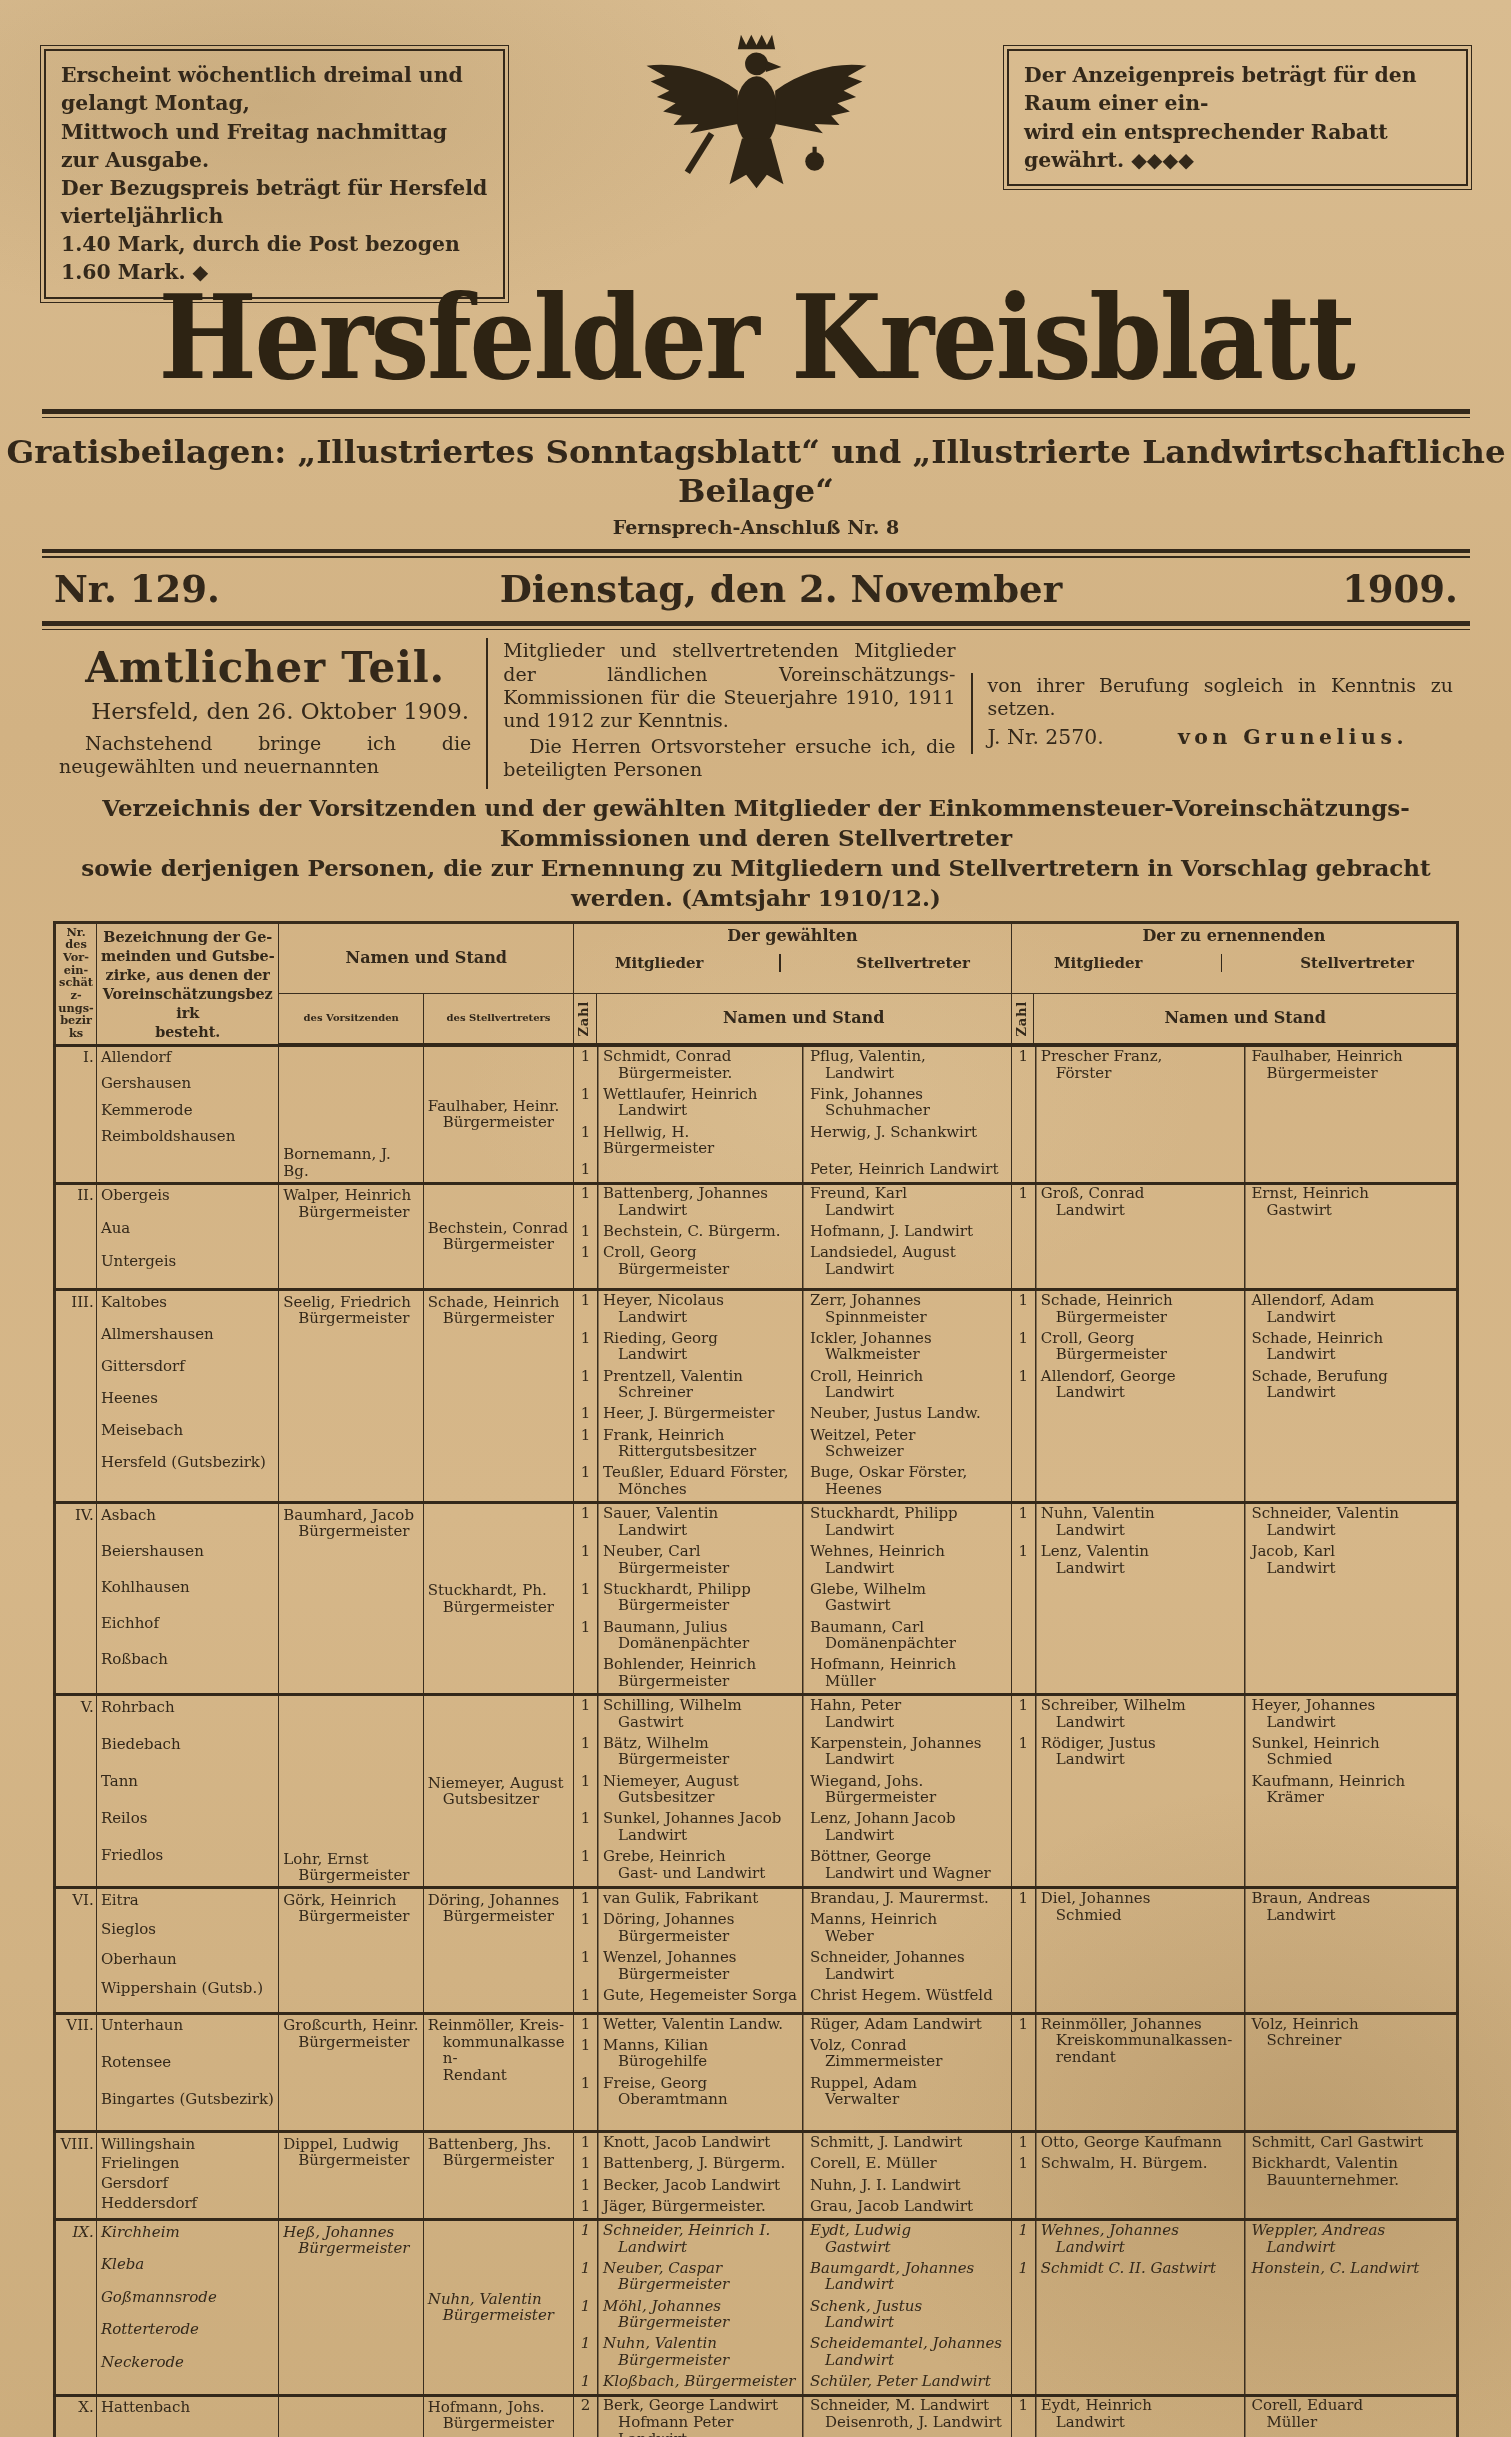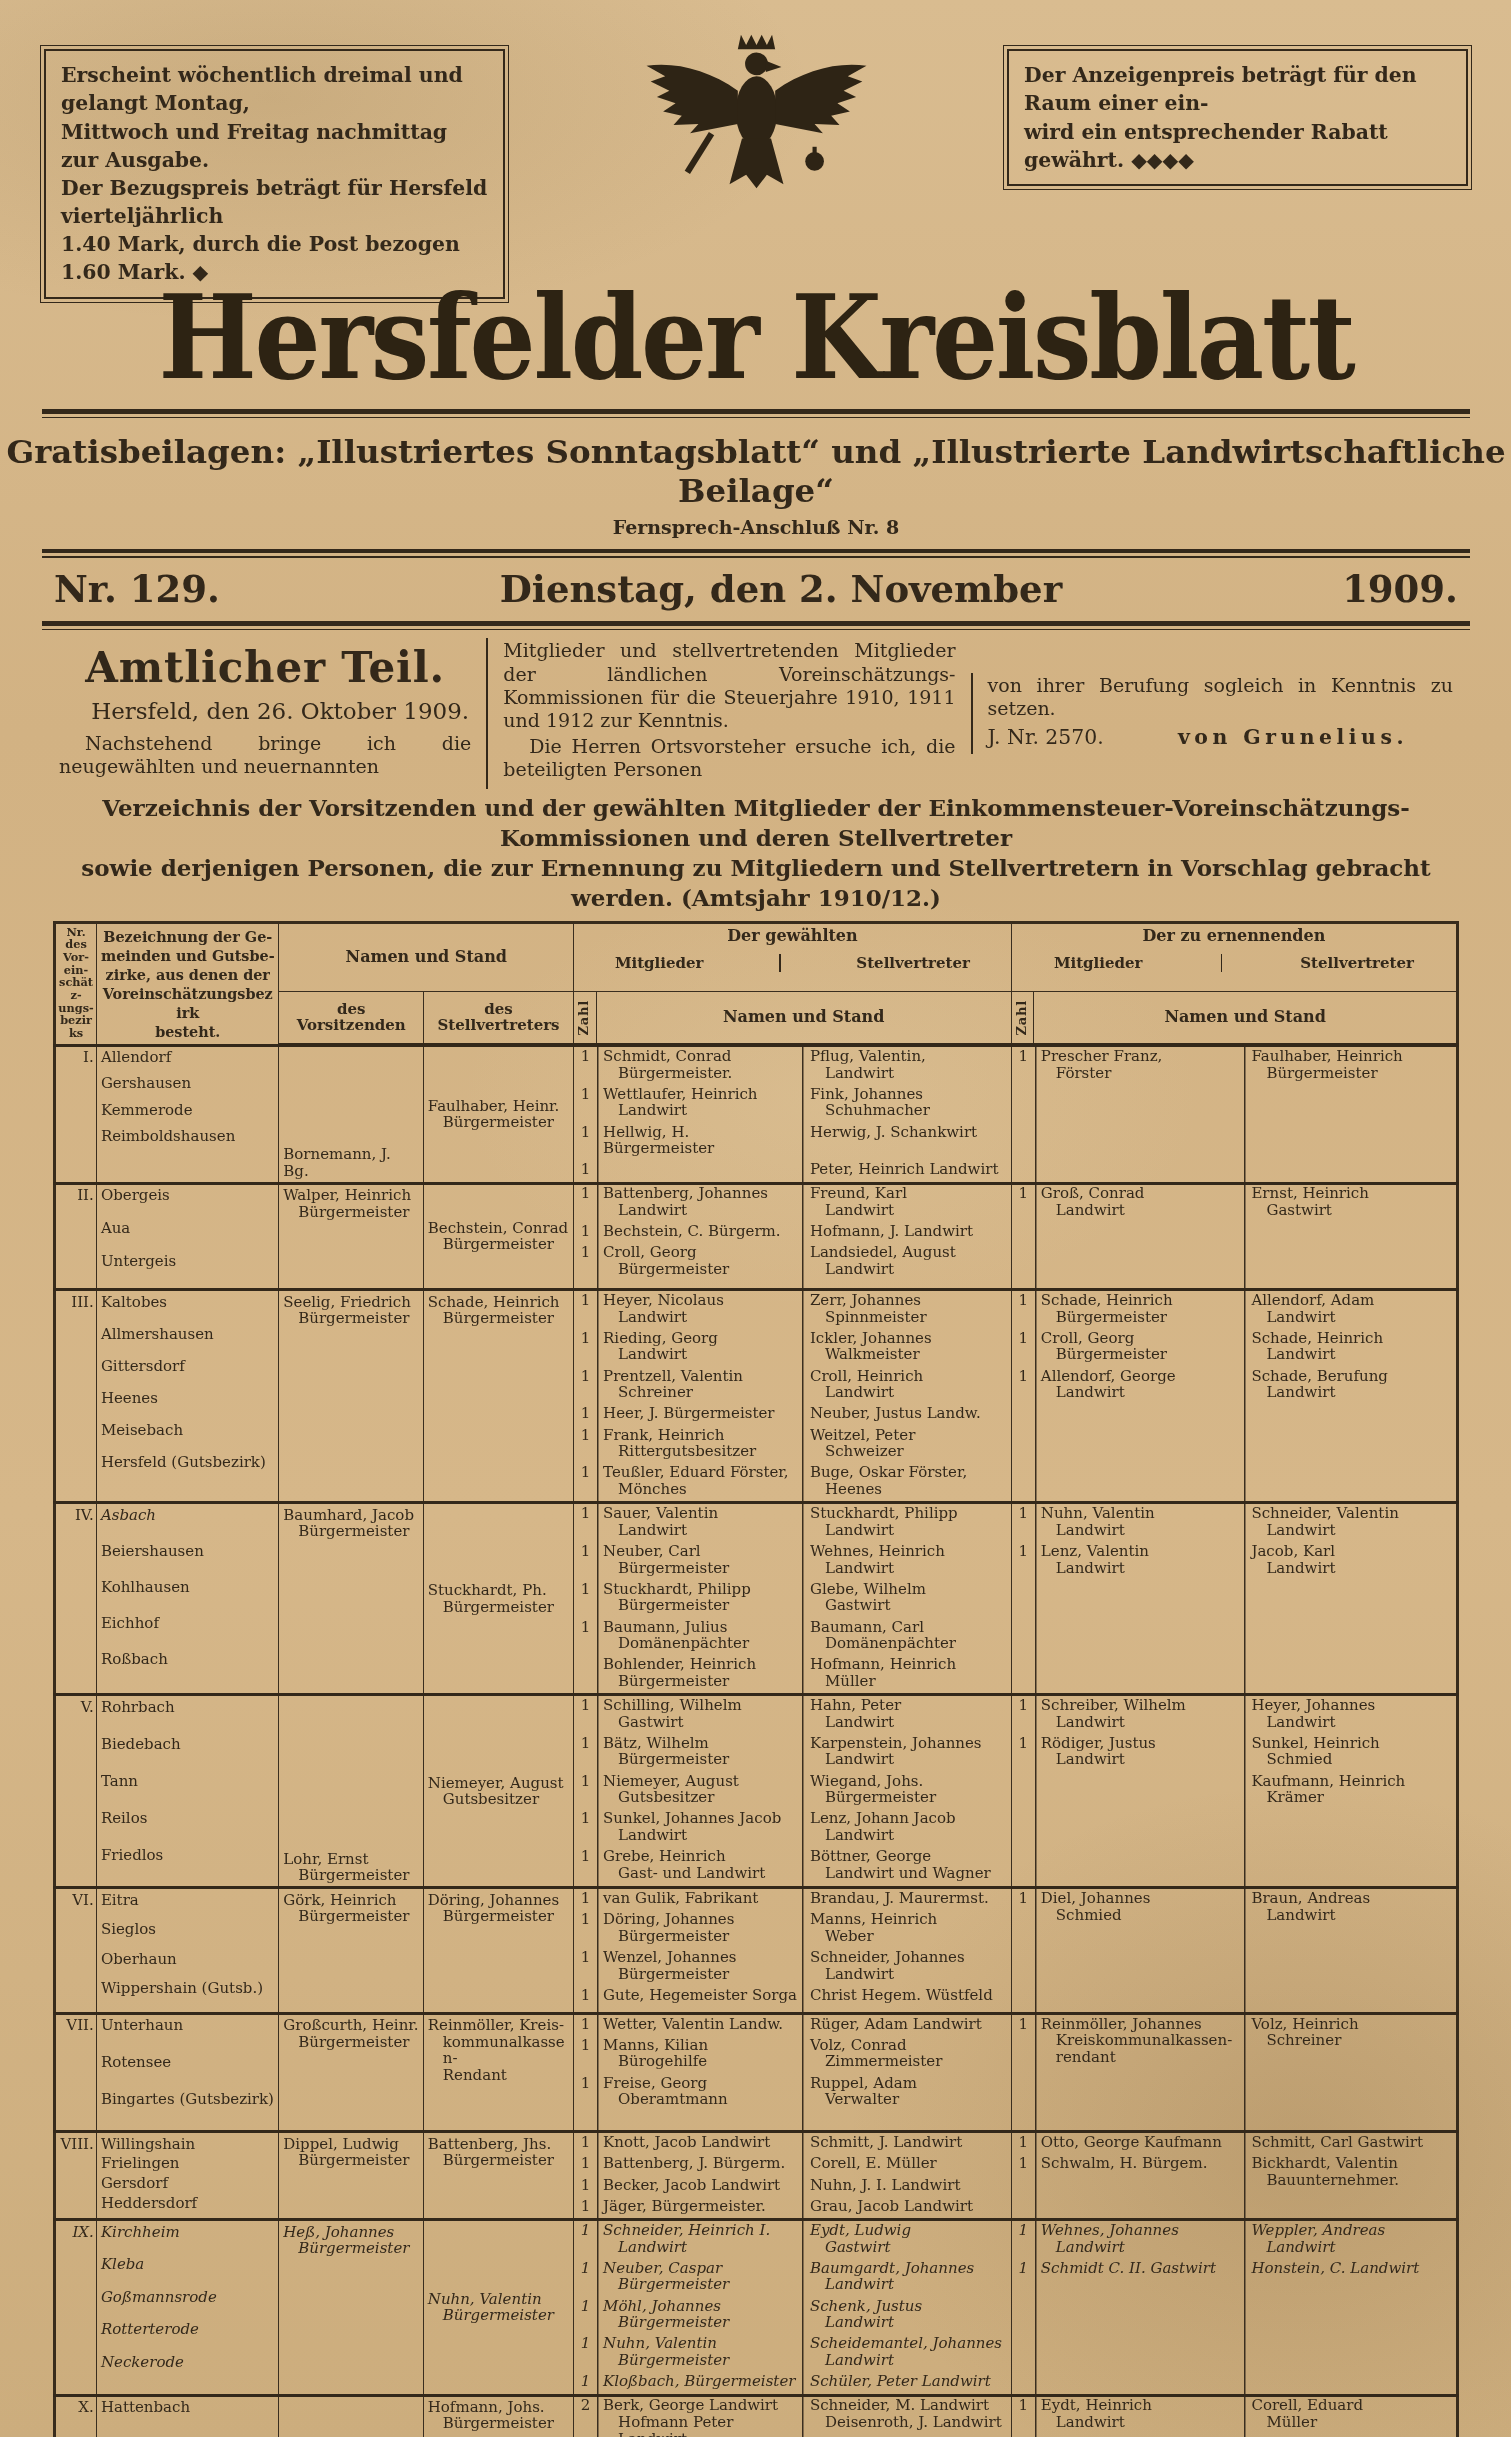--- a/index.html
+++ b/index.html
@@ -51,21 +51,21 @@
     border:3px solid #382c1c; font-size:15px; line-height:16.6px; table-layout:fixed;}
   th,td{border:1.5px solid #3a2e1f; vertical-align:top; padding:2.3px 3.8px; font-weight:normal; word-wrap:break-word;}
   thead th{font-weight:bold; text-align:center; padding:3px;}
   thead tr:last-child th{border-bottom:4.5px solid #33281a;}
   .hdr-nr{font-size:11.3px; line-height:1.12; padding:2.3px 0.8px;}
   .hdr-places{font-size:14.4px; line-height:1.32; font-weight:bold;}
   .hdr-ns{vertical-align:middle; font-size:16px;}
   .blk-title{font-size:16px; margin-top:1.5px;}
   .blk-split{display:flex; justify-content:space-around; align-items:flex-end; margin-top:9px;}
   .vbar{width:1.5px; height:18px; background:#33281a;}
-  .hdr-sub{vertical-align:middle; font-size:15px;}
+  .hdr-sub{vertical-align:middle; font-size:10px;}
   .hdr-zahl{padding:0; vertical-align:middle;}
   .vert{display:block; margin:0 auto; writing-mode:vertical-rl; transform:rotate(180deg); font-size:13px; letter-spacing:0.8px;}
   .hdr-ns2{vertical-align:middle; font-size:16px;}
   tbody td{border-top:3px solid #33281a;}
   .nr-cell{text-align:right; padding-right:2.3px; font-size:15px;}
   .place-line{font-size:15px;}
   .person-cell .ln{font-size:15px;}
   .va-top{vertical-align:top;} .va-mid{vertical-align:middle;} .va-bot{vertical-align:bottom;}
   .ind{padding-left:15px;}
   .group-cell{padding:0;
@@ -473,21 +473,21 @@
               <div class="s">
                 <div class="ln">Schade, Berufung</div>
                 <div class="ln ind">Landwirt</div>
               </div>
             </div>
           </td>
         </tr>
         <tr class="district" style="height: 189px;">
           <td class="nr-cell">IV.</td>
           <td class="places-cell">
-            <div class="place-line" style="min-height: 36px; font-style: italic;">Asbach</div>
+            <div class="place-line" style="min-height: 36px;">Asbach</div>
             <div class="place-line" style="min-height: 36px;">Beiershausen</div>
             <div class="place-line" style="min-height: 36px;">Kohlhausen</div>
             <div class="place-line" style="min-height: 36px;">Eichhof</div>
             <div class="place-line" style="min-height: 36px;">Roßbach</div>
           </td>
           <td class="person-cell va-top">
             <div class="ln">Baumhard, Jacob</div>
             <div class="ln ind">Bürgermeister</div>
           </td>
           <td class="person-cell va-mid">

